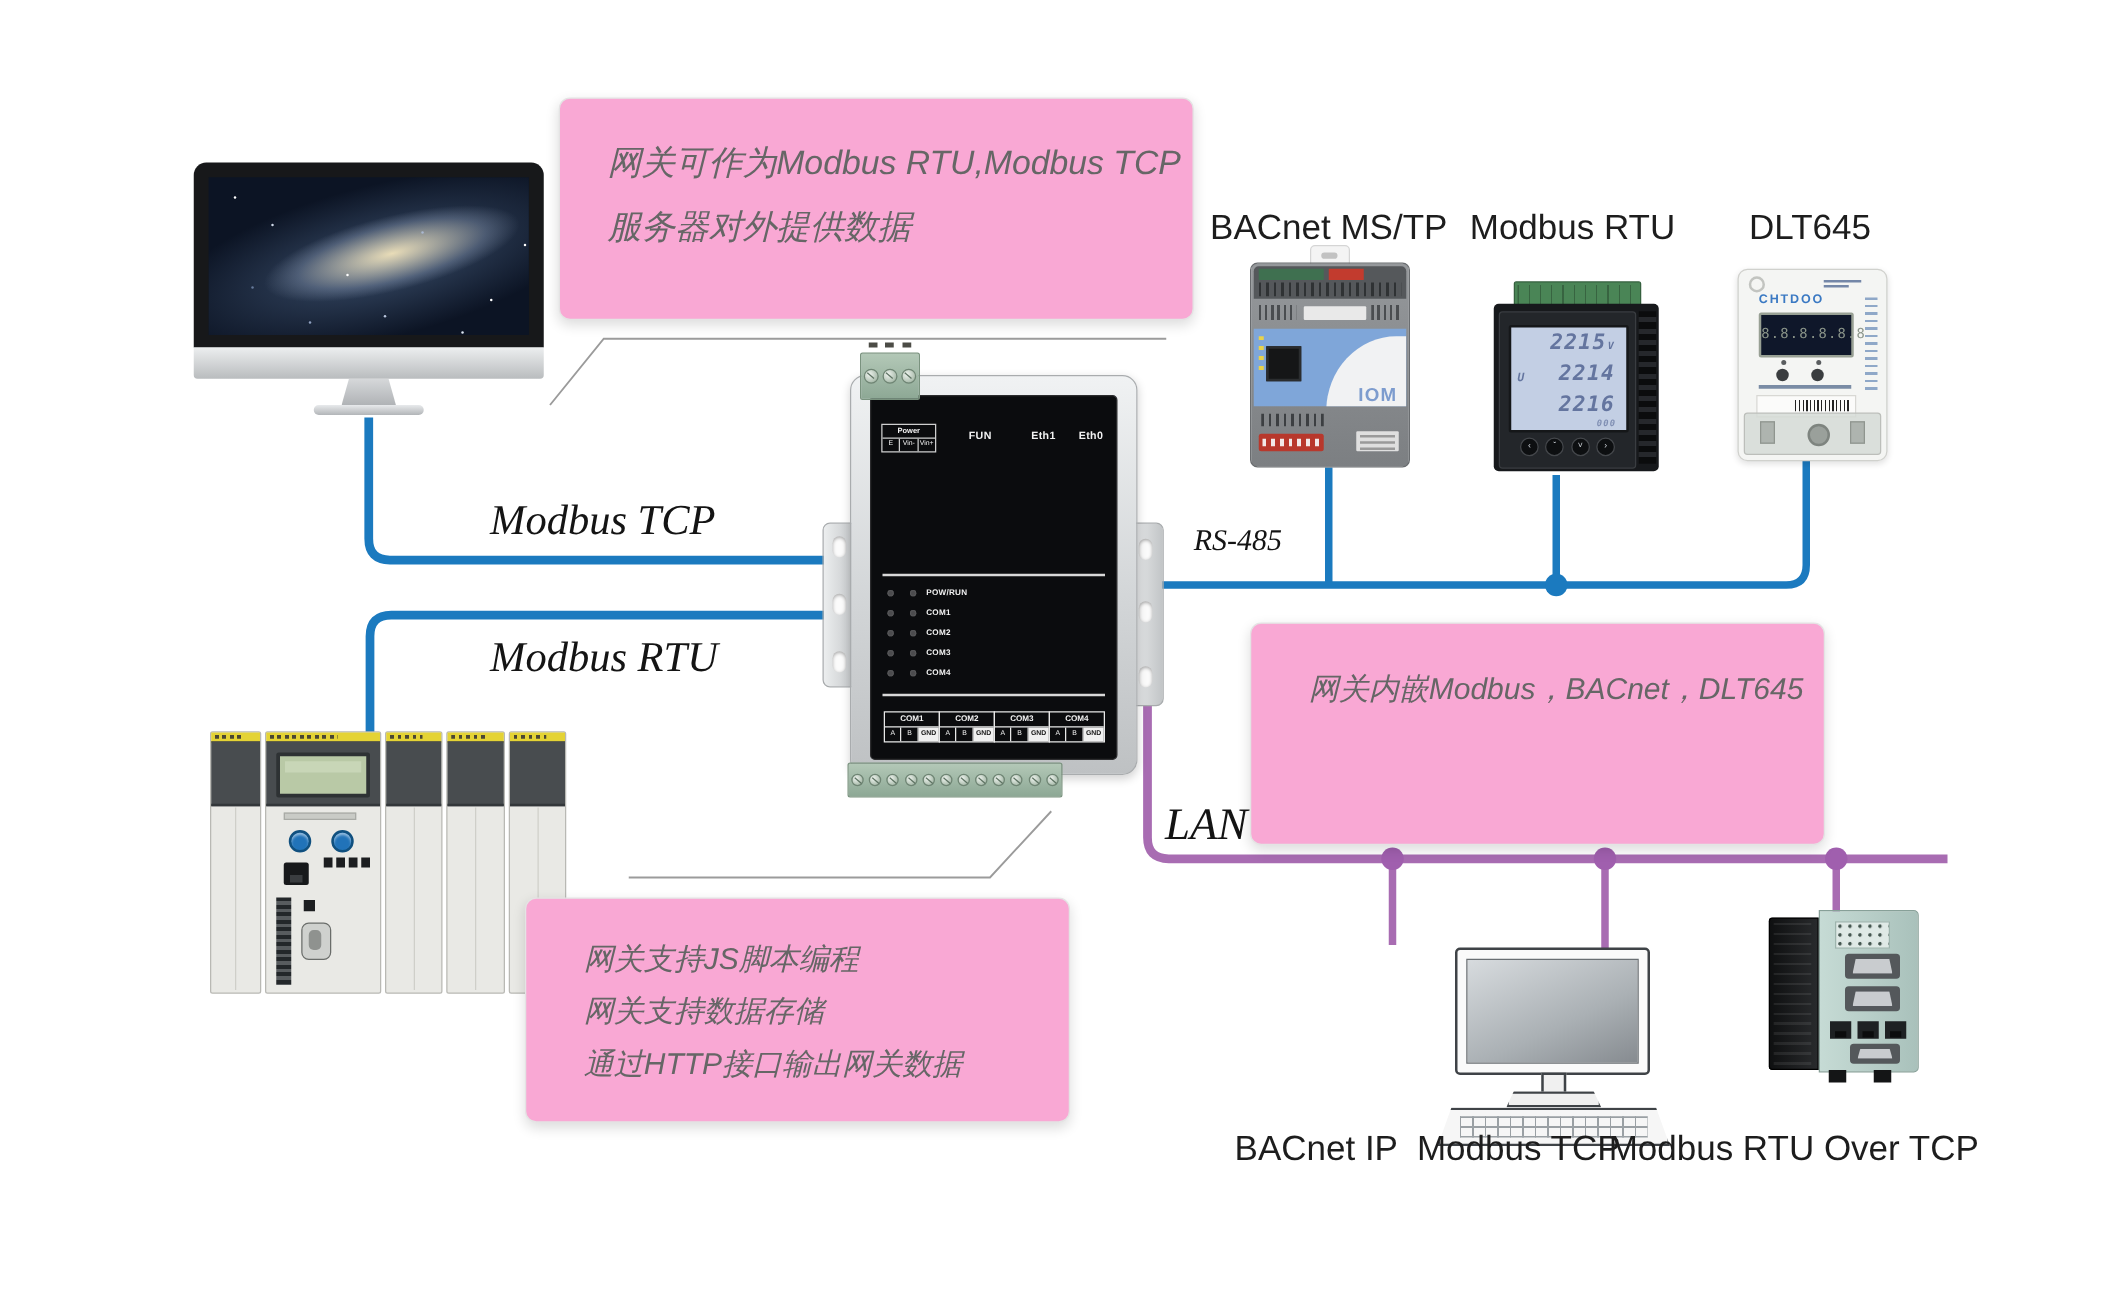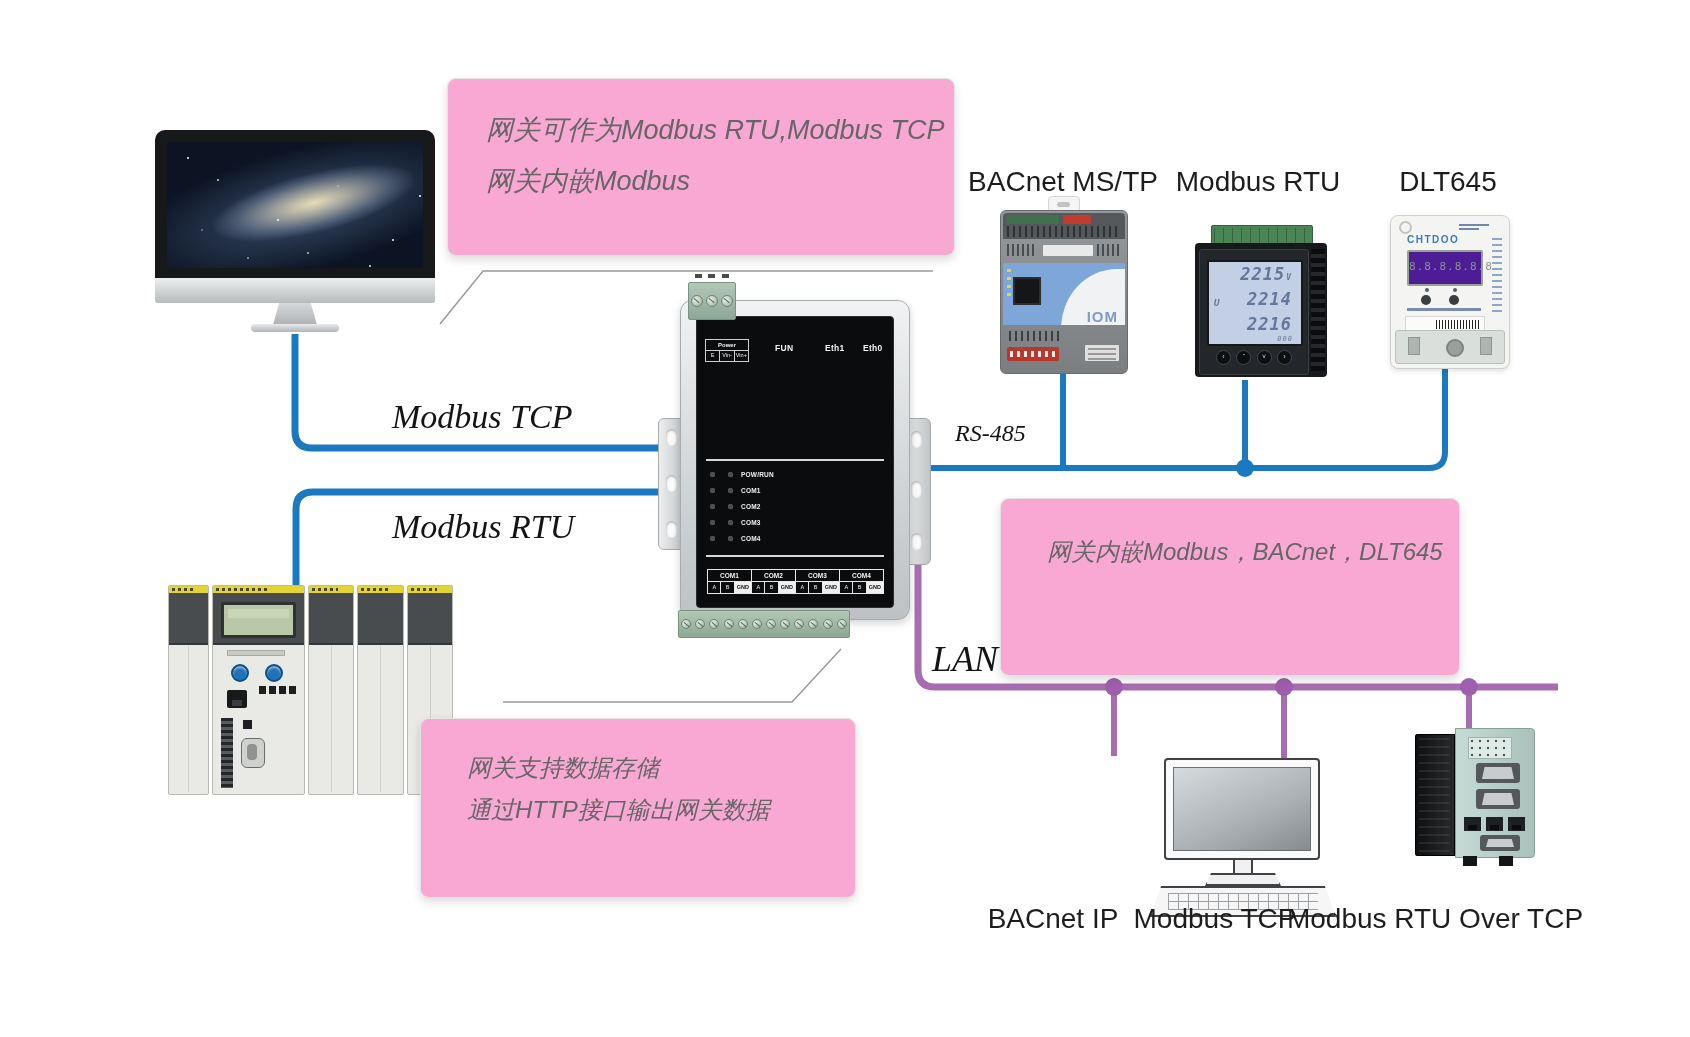--- a/index.html
+++ b/index.html
@@ -151,21 +151,21 @@
   .meter .btns{position:absolute;left:16px;top:100px;width:76px;display:flex;justify-content:space-between;}
   .meter .btns b{width:13px;height:13px;border-radius:50%;background:#0d0f11;border:1px solid #44474b;
       color:#cfd4da;font-size:7px;line-height:12px;text-align:center;font-weight:normal;}
 
   
   .dlt{z-index:2;background:#f4f5f3;border:1px solid #d0d1cd;border-radius:8px;box-shadow:0 2px 5px rgba(0,0,0,.12);}
   .dlt .hang{position:absolute;left:8px;top:5px;width:9px;height:9px;border:2px solid #c2c4c0;border-radius:50%;}
   .dlt .toptxt{position:absolute;right:20px;top:8px;width:30px;}
   .dlt .toptxt i{display:block;height:2px;margin-bottom:2px;background:#7487a8;}
   .dlt .brand{position:absolute;left:16px;top:18px;color:#3a79c3;font-weight:bold;font-size:10px;letter-spacing:1.5px;}
-  .dlt .lcd{position:absolute;left:16px;top:34px;width:72px;height:32px;background:#4c1d95;border:2px solid #98a094;
+  .dlt .lcd{position:absolute;left:16px;top:34px;width:72px;height:32px;background:#0f172a;border:2px solid #98a094;
       border-radius:2px;color:#8b958a;font-family:"DejaVu Sans Mono",monospace;font-size:11px;line-height:30px;
       text-align:center;letter-spacing:1px;}
   .dlt .btn{position:absolute;width:10px;height:10px;border-radius:50%;background:#3a3d3f;}
   .dlt .dot{position:absolute;width:4px;height:4px;border-radius:50%;background:#5a5d5f;}
   .dlt .txtline{position:absolute;left:16px;top:92px;width:74px;height:3px;background:#7a8ca5;}
   .dlt .strip{position:absolute;left:14px;top:100px;width:78px;height:16px;background:#fbfbfa;border:1px solid #d8d8d4;}
   .dlt .barcode{position:absolute;left:30px;top:3px;width:44px;height:9px;
       background:repeating-linear-gradient(90deg,#222 0 1px,transparent 1px 3px);}
   .dlt .sstripes{position:absolute;right:7px;top:22px;width:10px;height:78px;
       background:repeating-linear-gradient(180deg,#8fa8c8 0 2px,transparent 2px 6px);}
@@ -272,28 +272,29 @@
     <div class="imac-base"></div>
   </div>
 
   <div class="proto" style="left:392px;top:398px;font-size:34px;">Modbus TCP</div>
   <div class="proto" style="left:392px;top:508px;font-size:34px;">Modbus RTU</div>
   <div class="proto" style="left:955px;top:420px;font-size:24px;">RS-485</div>
   <div class="proto" style="left:932px;top:638px;font-size:36px;">LAN</div>
 
   <div class="callout" style="left:447px;top:78px;width:468px;height:150px;padding:26px 0 0 38px;font-size:27px;">
     <div class="cl cn-line">网关可作为Modbus RTU,Modbus TCP</div>
-    <div class="cl cn-line">网关内嵌Modbus</div>
+    <div class="cl cn-line">服务器对外提供数据</div>
   </div>
 
   <div class="callout" style="left:1000px;top:498px;width:412px;height:146px;padding:30px 0 0 46px;font-size:24px;">
     <div class="cl cn-line">网关内嵌Modbus，BACnet，DLT645</div>
   </div>
 
   <div class="callout" style="left:420px;top:718px;width:388px;height:150px;padding:28px 0 0 46px;font-size:24px;">
+    <div class="cl" style="line-height:1.75;">网关支持JS脚本编程</div>
     <div class="cl" style="line-height:1.75;">网关支持数据存储</div>
     <div class="cl" style="line-height:1.75;">通过HTTP接口输出网关数据</div>
   </div>
 
   <div class="abs plc" style="left:168px;top:585px;width:285px;height:210px;">
     <div class="mod" style="width:40px;">
       <div class="ystrip">
           <i></i>
         </div>
       <div class="head"></div>

